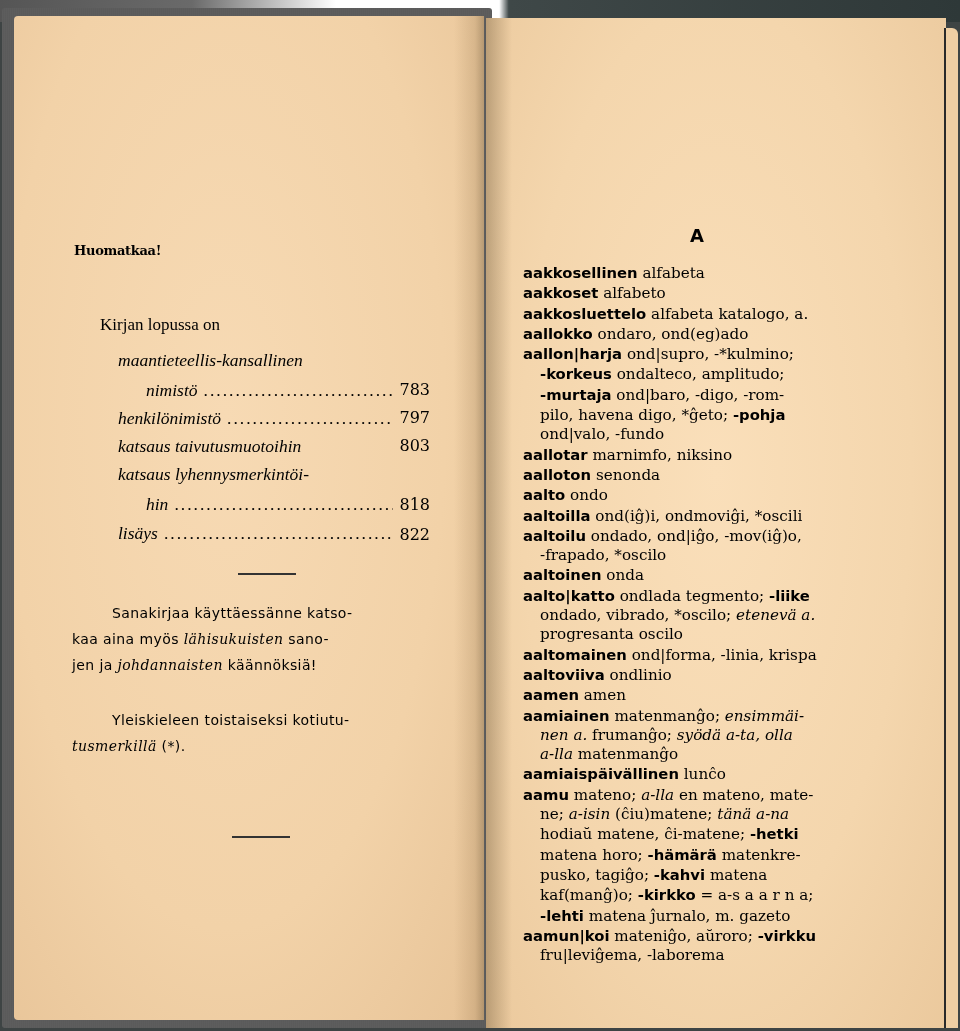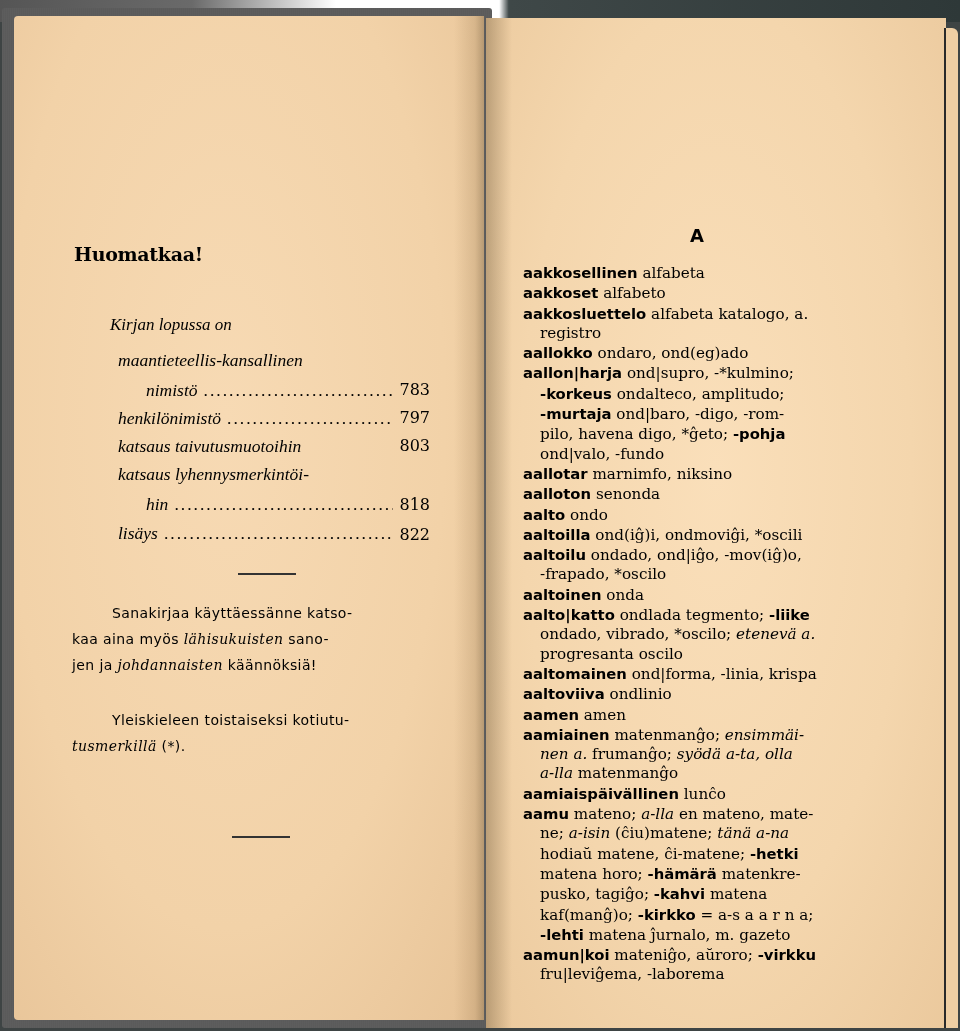--- a/index.html
+++ b/index.html
@@ -18,21 +18,21 @@
     border-radius: 4px 0 0 4px; }
   .page-left::after { content:""; position:absolute; right:0; top:0; width:30px; height:100%;
     background: linear-gradient(90deg, rgba(0,0,0,0) 0%, rgba(120,90,50,0.18) 70%, rgba(80,60,30,0.35) 100%); }
   .page-right { left:486px; top:18px; width:460px; height:1010px;
     background: radial-gradient(ellipse at 50% 45%, #fadfba 0%, #f4d6ad 60%, #ebc99d 100%); }
   .page-right::before { content:""; position:absolute; left:0; top:0; width:26px; height:100%;
     background: linear-gradient(90deg, rgba(90,70,40,0.35) 0%, rgba(0,0,0,0) 100%); }
   .page-edge { position:absolute; left:944px; top:28px; width:12px; height:1000px;
     background:#efcfa4; border-left:2px solid #2a2a2a; border-radius:0 6px 0 0; }
 
-  .note-title { position:absolute; left:74px; top:243px; font-size:19px; font-weight:bold;
+  .note-title { position:absolute; left:74px; top:243px; font-size:13px; font-weight:bold;
     font-family:"DejaVu Serif", serif; letter-spacing:-0.3px; }
   .note-line { position:absolute; font-size:17px; font-family:"Liberation Serif", serif; }
   .toc-row { position:absolute; left:118px; width:312px; font-size:17.5px; display:flex;
     font-family:"Liberation Serif", serif; }
   .toc-row .t { font-style:italic; white-space:nowrap; }
   .toc-row .dots { flex:1; overflow:hidden; white-space:nowrap; margin:0 6px; letter-spacing:2px; }
   .toc-row .n { font-family:"DejaVu Serif", serif; font-size:16px; }
   .rule { position:absolute; height:1.5px; background:#333; }
   .para { position:absolute; left:72px; width:360px; font-size:14px; line-height:26px;
     font-family:"DejaVu Sans", sans-serif; text-align:justify; text-align-last:auto; letter-spacing:0.4px; }
@@ -51,21 +51,21 @@
 <body>
 
 <div class="bg-top"></div>
 <div class="cover-left"></div>
 
 <div class="page page-left"></div>
 <div class="page page-right"></div>
 <div class="page-edge"></div>
 
 <div class="note-title">Huomatkaa!</div>
-<div class="note-line" style="left:110px;top:315px;font-style:italic;">Kirjan lopussa on</div>
+<div class="note-line" style="left:100px;top:315px;">Kirjan lopussa on</div>
 
 <div class="toc-row" style="top:350px;">
   <span class="t">maantieteellis-kansallinen</span>
 </div>
 <div class="toc-row" style="top:380px;left:146px;width:284px;">
   <span class="t">nimistö</span>
   <span class="dots">......................................</span>
   <span class="n">783</span>
 </div>
 <div class="toc-row" style="top:408px;">
@@ -104,21 +104,21 @@
   <div style="padding-left:40px;">Yleiskieleen toistaiseksi kotiutu-</div>
   <div><em>tusmerkillä</em><span> (*).</span></div>
 </div>
 
 <div class="rule" style="left:232px;top:836px;width:58px;"></div>
 
 <div class="letter-head">A</div>
 <div class="dict" id="dict">
     <div class="entry"><span class="hw">aakkosellinen</span><span> alfabeta</span></div>
     <div class="entry"><span class="hw">aakkoset</span><span> alfabeto</span></div>
-    <div class="entry"><span class="hw">aakkosluettelo</span><span> alfabeta katalogo, a.</span><span class="cont">registro</span></div>
+    <div class="entry"><span class="hw">aakkosluettelo</span><span> alfabeta katalogo, a.</span></div>
     <div class="entry"><span class="hw">aallokko</span><span> ondaro, ond(eg)ado</span></div>
     <div class="entry"><span class="hw">aallon|harja</span><span> ond|supro, -*kulmino;</span><span class="cont"><span class="b">-korkeus</span><span> ondalteco, amplitudo;</span></span><span class="cont"><span class="b">-murtaja</span><span> ond|baro, -digo, -rom-</span></span><span class="cont"><span>pilo, havena digo, *ĝeto; </span><span class="b">-pohja</span></span><span class="cont"><span>ond|valo, -fundo</span></span></div>
     <div class="entry"><span class="hw">aallotar</span><span> marnimfo, niksino</span></div>
     <div class="entry"><span class="hw">aalloton</span><span> senonda</span></div>
     <div class="entry"><span class="hw">aalto</span><span> ondo</span></div>
     <div class="entry"><span class="hw">aaltoilla</span><span> ond(iĝ)i, ondmoviĝi, *oscili</span></div>
     <div class="entry"><span class="hw">aaltoilu</span><span> ondado, ond|iĝo, -mov(iĝ)o,</span><span class="cont">-frapado, *oscilo</span></div>
     <div class="entry"><span class="hw">aaltoinen</span><span> onda</span></div>
     <div class="entry"><span class="hw">aalto|katto</span><span> ondlada tegmento; </span><span class="b">-liike</span><span class="cont"><span>ondado, vibrado, *oscilo; </span><span class="it">etenevä a.</span></span><span class="cont"><span>progresanta oscilo</span></span></div>
     <div class="entry"><span class="hw">aaltomainen</span><span> ond|forma, -linia, krispa</span></div>

